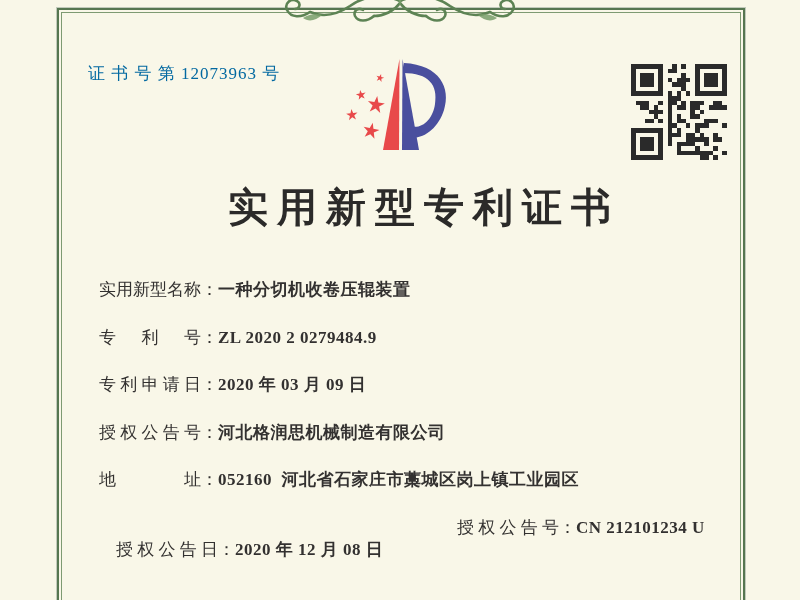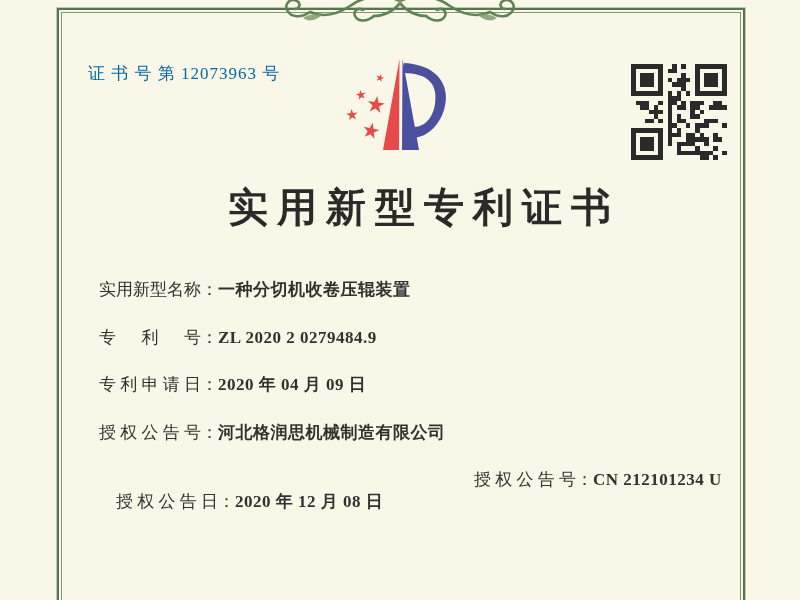--- a/index.html
+++ b/index.html
@@ -36,21 +36,21 @@
     letter-spacing:9px;color:#2b2a29;padding-left:24px;
   }
   .fields{position:absolute;left:99px;top:279px;width:640px;}
   .row{height:47.6px;font-size:17px;line-height:22px;white-space:pre;position:relative;}
   .flabel{
     display:inline-block;width:102px;vertical-align:top;
     text-align:justify;text-align-last:justify;
   }
   .fcolon{display:inline-block;vertical-align:top;}
   .fvalue{display:inline-block;vertical-align:top;letter-spacing:0.5px;font-weight:bold;}
-  .pair-right{position:absolute;left:375px;top:0;}
+  .pair-right{position:absolute;left:358px;top:0;}
 </style>
 </head>
 <body>
 
 <div class="frame">
   <div class="frame-inner"></div>
 </div>
 
 <svg class="ornament" viewBox="0 0 260 40" aria-hidden="true">
   <g stroke="#5d8354" fill="none" stroke-width="2.6" stroke-linecap="round">
@@ -302,19 +302,20 @@
     <rect x="15" y="20" width="1" height="1" fill="#2a2a2a"></rect>
     <rect x="16" y="20" width="1" height="1" fill="#2a2a2a"></rect>
     <rect x="18" y="20" width="1" height="1" fill="#2a2a2a"></rect>
   </svg>
 
 <div class="title">实用新型专利证书</div>
 
 <div class="fields">
   <div class="row"><span class="flabel">实用新型名称</span><span class="fcolon">：</span><span class="fvalue">一种分切机收卷压辊装置</span></div>
   <div class="row"><span class="flabel">专利号</span><span class="fcolon">：</span><span class="fvalue">ZL 2020 2 0279484.9</span></div>
-  <div class="row"><span class="flabel">专利申请日</span><span class="fcolon">：</span><span class="fvalue">2020 年 04 月 09 日</span></div>
+  <div class="row"><span class="flabel">专利申请日</span><span class="fcolon">：</span><span class="fvalue">2020 年 03 月 09 日</span></div>
   <div class="row"><span class="flabel">授权公告号</span><span class="fcolon">：</span><span class="fvalue">河北格润思机械制造有限公司</span></div>
+  <div class="row"><span class="flabel">地址</span><span class="fcolon">：</span><span class="fvalue">052160  河北省石家庄市藁城区岗上镇工业园区</span></div>
   <div class="row">
     <span><span class="flabel">授权公告日</span><span class="fcolon">：</span><span class="fvalue">2020 年 12 月 08 日</span></span>
     <span class="pair-right"><span class="flabel">授权公告号</span><span class="fcolon">：</span><span class="fvalue">CN 212101234 U</span></span>
   </div>
 </div>
 
 </body></html>

